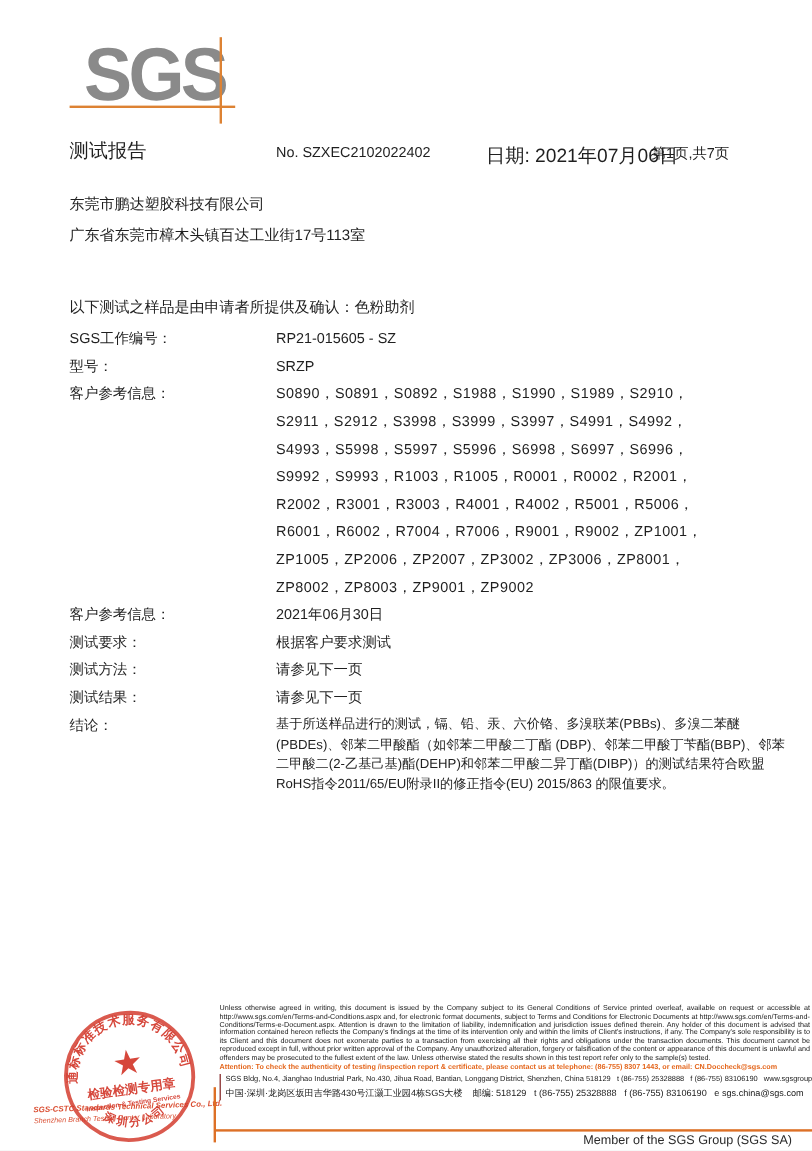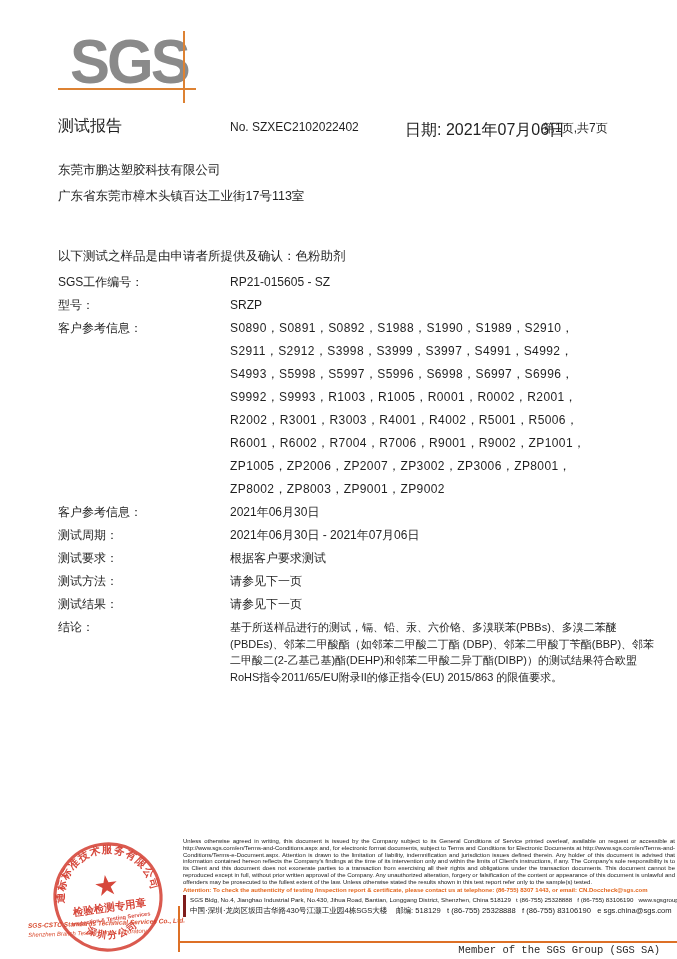--- a/index.html
+++ b/index.html
@@ -40,27 +40,27 @@
   .ref-line { line-height:23px; letter-spacing:0.4px; }
   .conclusion { font-size:11px; line-height:16.5px; width:432px; padding-top:3px; }
 
   
   .footer-text { position:absolute; left:183px; top:838px; width:492px; }
   .legal {
     font-size:6px; line-height:6.8px; text-align:justify; color:#1a1a1a;
     word-break:break-word;
   }
   .attention { font-size:6px; line-height:6.8px; font-weight:700; color:#e4661c; margin-top:1px; }
-  .addr-block { margin-top:2px; border-left:3px solid #7f1d1d; padding-left:4px; }
+  .addr-block { margin-top:2px; border-left:1px solid #7f1d1d; padding-left:4px; }
   .addr-en { font-size:6.2px; line-height:10px; white-space:pre; color:#1a1a1a; }
   .addr-cn { font-size:7.6px; line-height:12px; white-space:pre; color:#1a1a1a; }
 
   .footer-hline { position:absolute; left:179px; top:941px; width:498px; height:2px; background:#dd7026; }
   .footer-vline { position:absolute; left:178px; top:906px; width:2px; height:46px; background:#dd7026; }
-  .member { position:absolute; right:17px; top:944px; font-size:10.5px; color:#2a2a2a;font-family:Liberation Mono, monospace; }
+  .member { position:absolute; right:17px; top:944px; font-size:10.5px; color:#2a2a2a; }
 
   
   .stamp { position:absolute; left:50px; top:839px; width:116px; height:116px; transform:rotate(-8deg); opacity:0.92; }
   .stamp-company { position:absolute; left:28px; top:918px; width:170px; color:#da4f33; font-style:italic; transform:rotate(-2deg); }
   .stamp-co-1 { font-size:6.6px; line-height:10px; font-weight:700; }
   .stamp-co-2 { font-size:6px; line-height:9px; }
 </style>
 </head>
 <body>
 
@@ -106,24 +106,20 @@
         <div class="ref-line">ZP1005，ZP2006，ZP2007，ZP3002，ZP3006，ZP8001，</div>
         <div class="ref-line">ZP8002，ZP8003，ZP9001，ZP9002</div>
       </div>
     </div>
 
     <div class="frow">
       <div class="flabel">客户参考信息：</div>
       <div class="fvalue">2021年06月30日</div>
     </div>
 
-    <div class="frow">
-      <div class="flabel">测试周期：</div>
-      <div class="fvalue">2021年06月30日 - 2021年07月06日</div>
-    </div>
 
     <div class="frow">
       <div class="flabel">测试要求：</div>
       <div class="fvalue">根据客户要求测试</div>
     </div>
 
     <div class="frow">
       <div class="flabel">测试方法：</div>
       <div class="fvalue">请参见下一页</div>
     </div>

